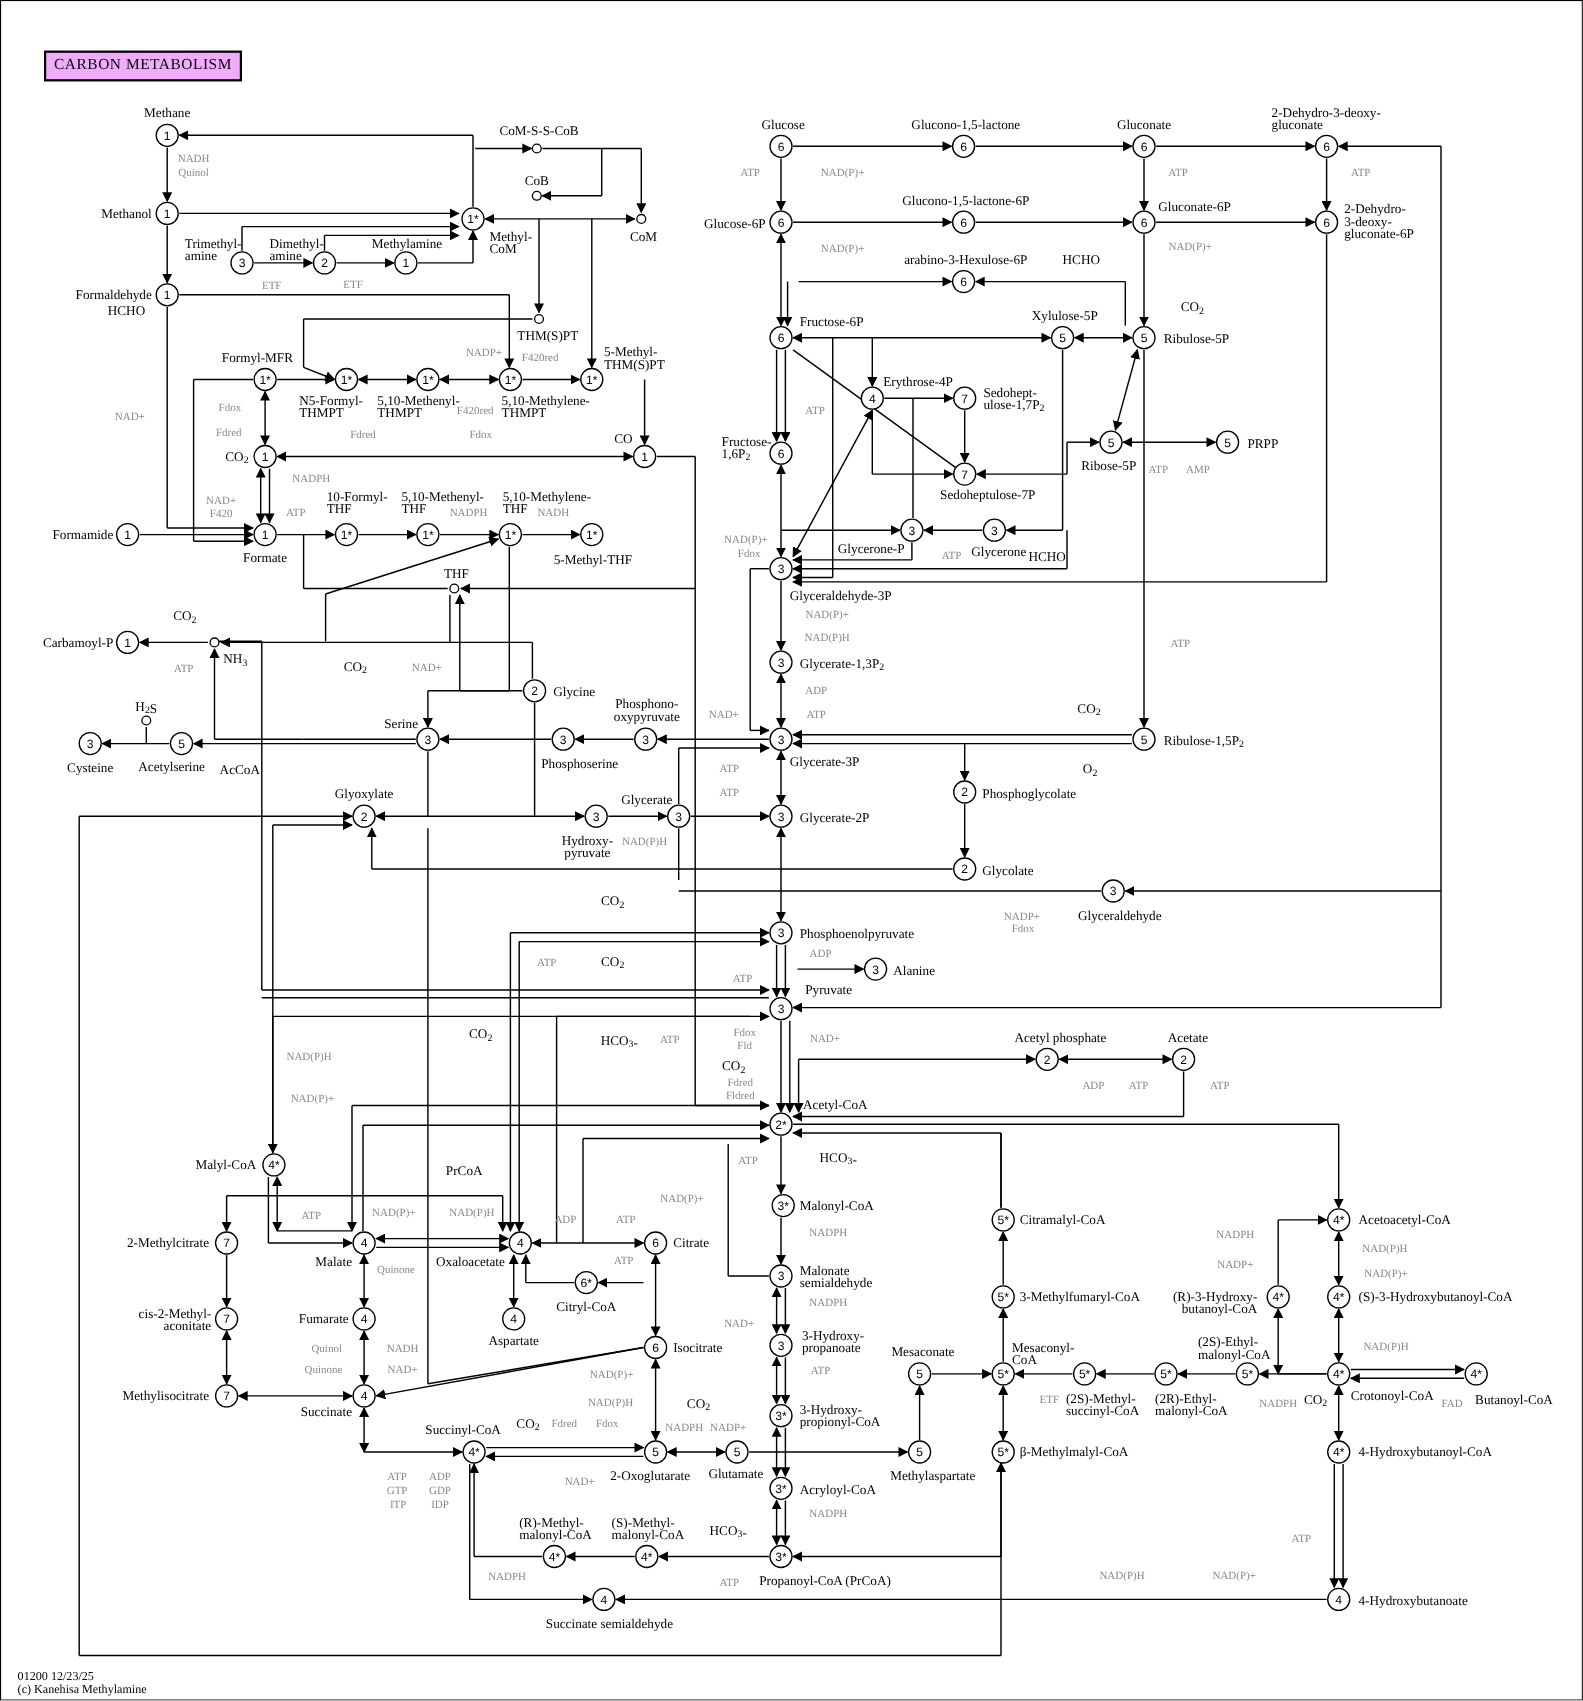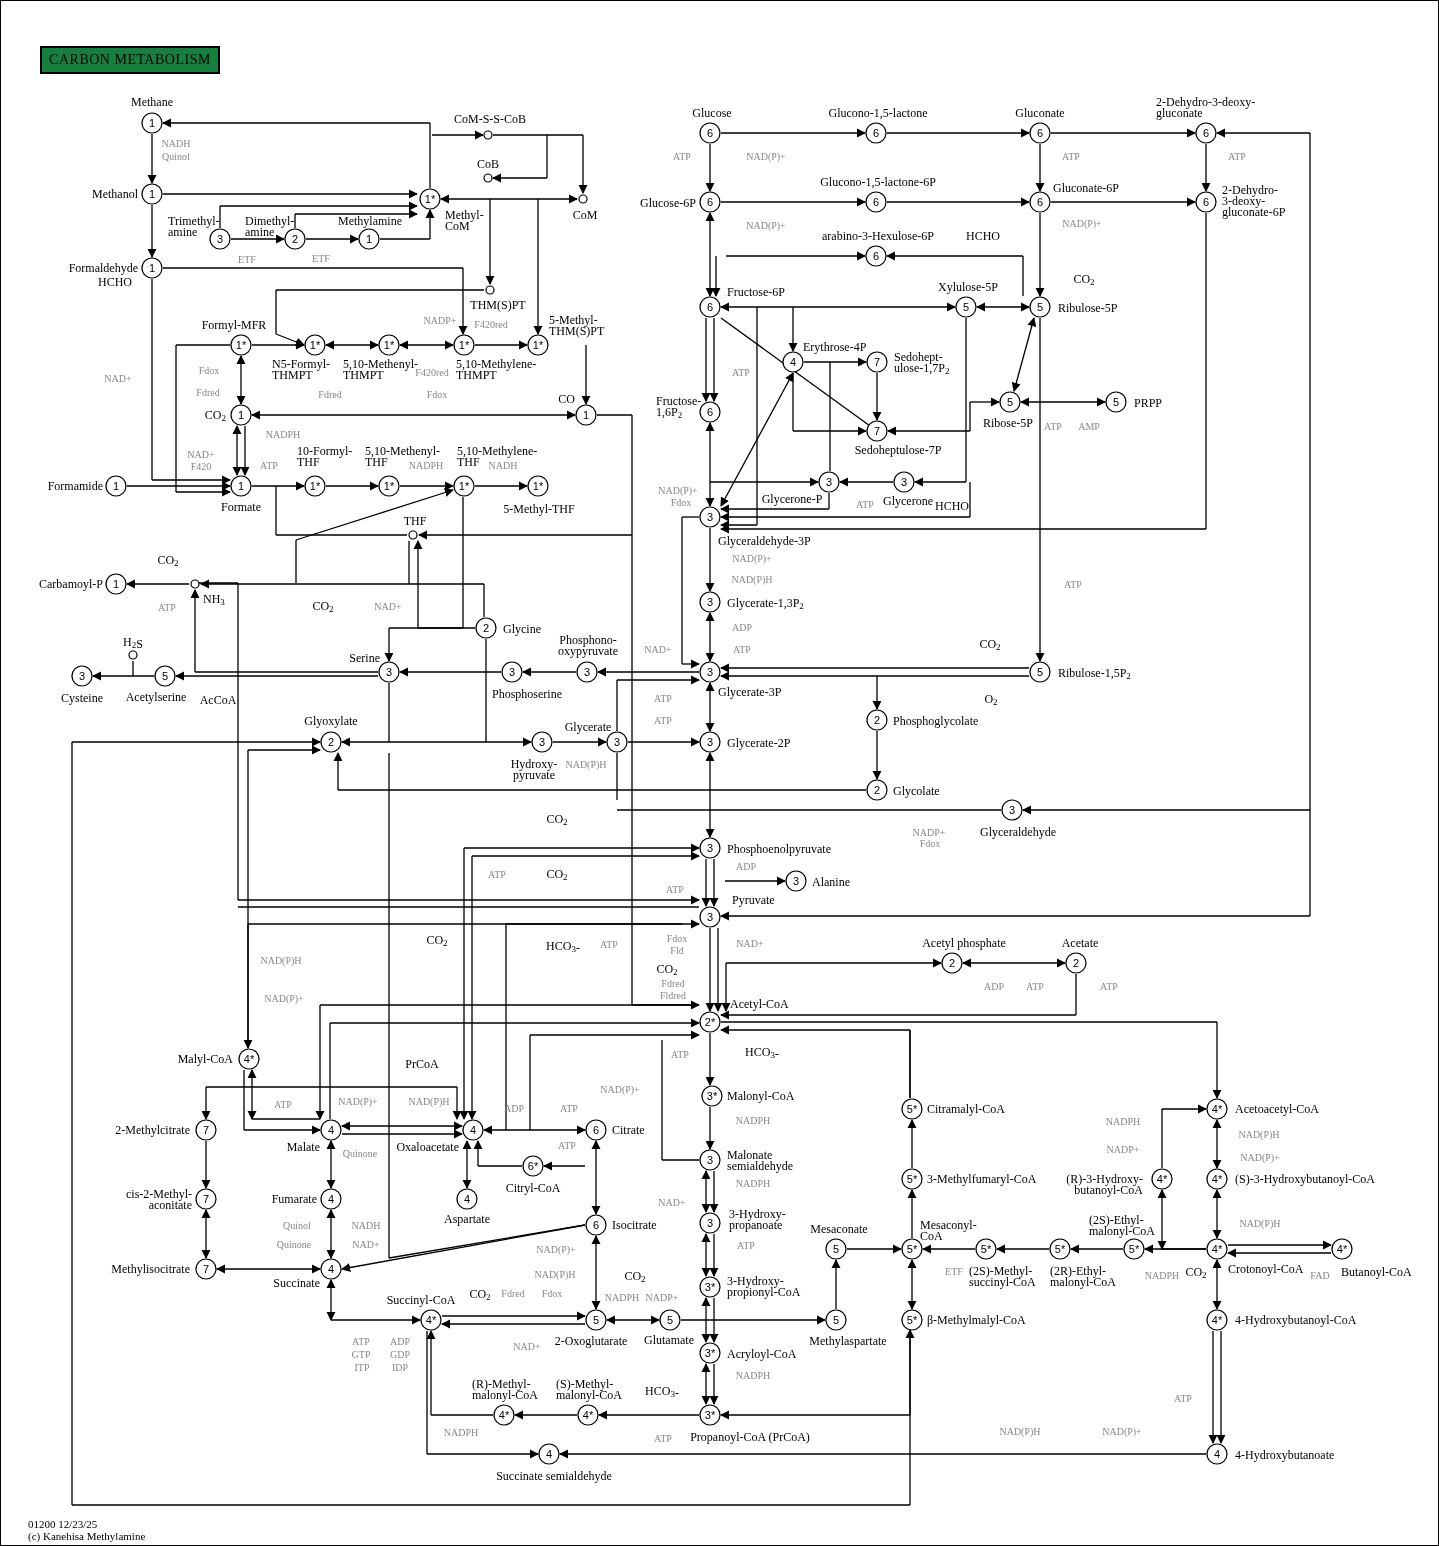--- a/index.html
+++ b/index.html
@@ -1,20 +1,20 @@
 <!DOCTYPE html>
 <html><head>
 <meta charset="utf-8">
 <style>
   html,body{margin:0;padding:0;background:#fff;}
   body{width:1439px;height:1546px;position:relative;overflow:hidden;font-family:"Liberation Serif","DejaVu Serif",serif;}
   #frame{position:absolute;left:0;top:0;width:1437px;height:1544px;border:1px solid #000;}
   #map{position:absolute;left:0;top:0;}
-  .title-box{position:absolute;left:40px;top:46px;width:176px;height:24px;border:2px solid #000;font-size:14px;line-height:24px;text-align:center;letter-spacing:0.5px;background:#15803d;}
-  .footer{position:absolute;left:28px;top:1518px;font-size:11px;line-height:12px;}
+  .title-box{position:absolute;left:40px;top:46px;width:176px;height:24px;border:2px solid #000;font-size:14px;line-height:24px;text-align:center;letter-spacing:0.5px;background:#f0abfc;}
+  .footer{position:absolute;left:16px;top:1518px;font-size:11px;line-height:12px;}
   .cmp{font-family:"Liberation Serif",serif;font-size:12px;fill:#000;}
   .cof{font-family:"Liberation Serif",serif;font-size:10px;fill:#888;}
   .num{font-family:"Liberation Sans",sans-serif;font-size:11px;fill:#000;}
   .edge{stroke:#000;stroke-width:1.3;fill:none;}
   .node{fill:#fff;stroke:#000;stroke-width:1.2;}
 </style>
 </head>
 <body>
 
 <div id="frame"></div>

